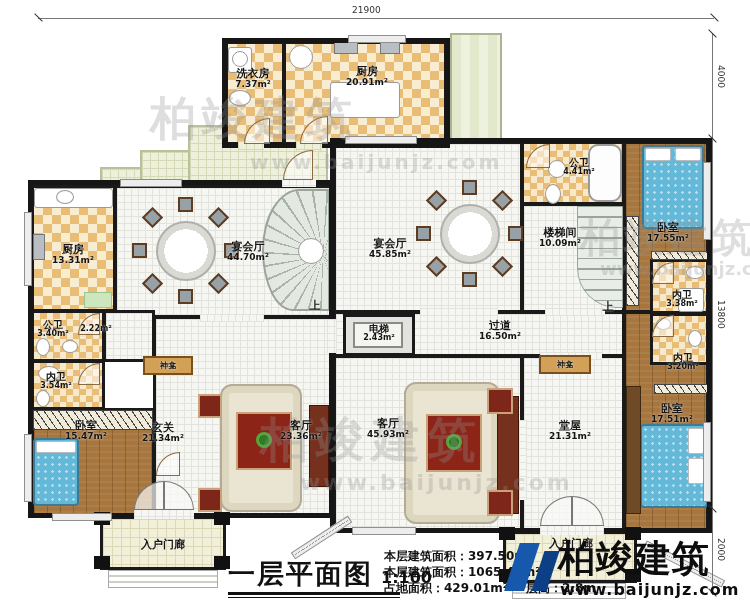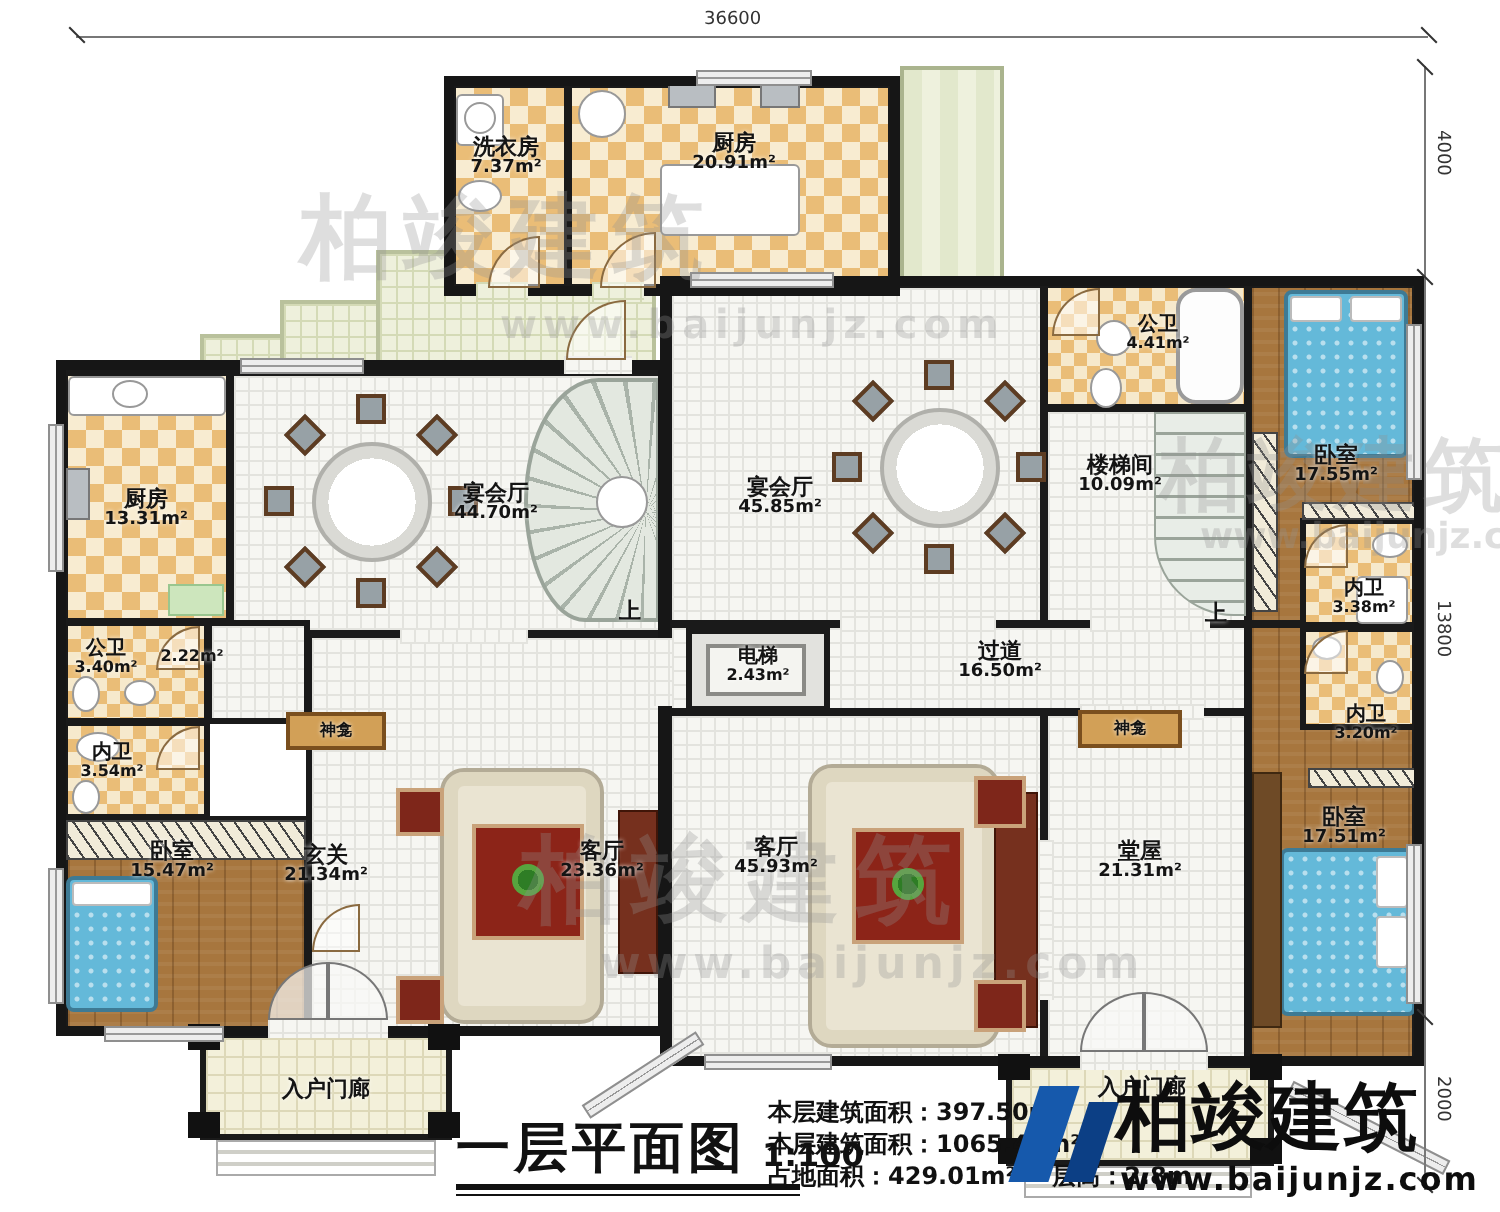--- a/index.html
+++ b/index.html
@@ -328,21 +328,21 @@
   <div class="rlabel" style="left:315px;top:306px;">
       <span class="nm">上</span>
     </div>
   <div class="rlabel" style="left:608px;top:307px;">
       <span class="nm">上</span>
     </div>
 
   <div class="dimline" style="left:38px;top:18px;width:676px;height:1px;"></div>
   <div class="tick" style="left:33px;top:17px;"></div>
   <div class="tick" style="left:709px;top:17px;"></div>
-  <div class="dim" style="left:352px;top:5px;">36600</div>
+  <div class="dim" style="left:352px;top:5px;">21900</div>
   <div class="dimline" style="left:712px;top:33px;width:1px;height:562px;"></div>
   <div class="tick" style="left:707px;top:33px;"></div>
   <div class="tick" style="left:707px;top:138px;"></div>
   <div class="tick" style="left:707px;top:508px;"></div>
   <div class="tick" style="left:707px;top:592px;"></div>
   <div class="dim vert" style="left:716px;top:65px;">4000</div>
   <div class="dim vert" style="left:716px;top:300px;">13800</div>
   <div class="dim vert" style="left:716px;top:538px;">2000</div>
 
   <div class="title"><span class="t">一层平面图</span><span class="s">1:100</span></div>

